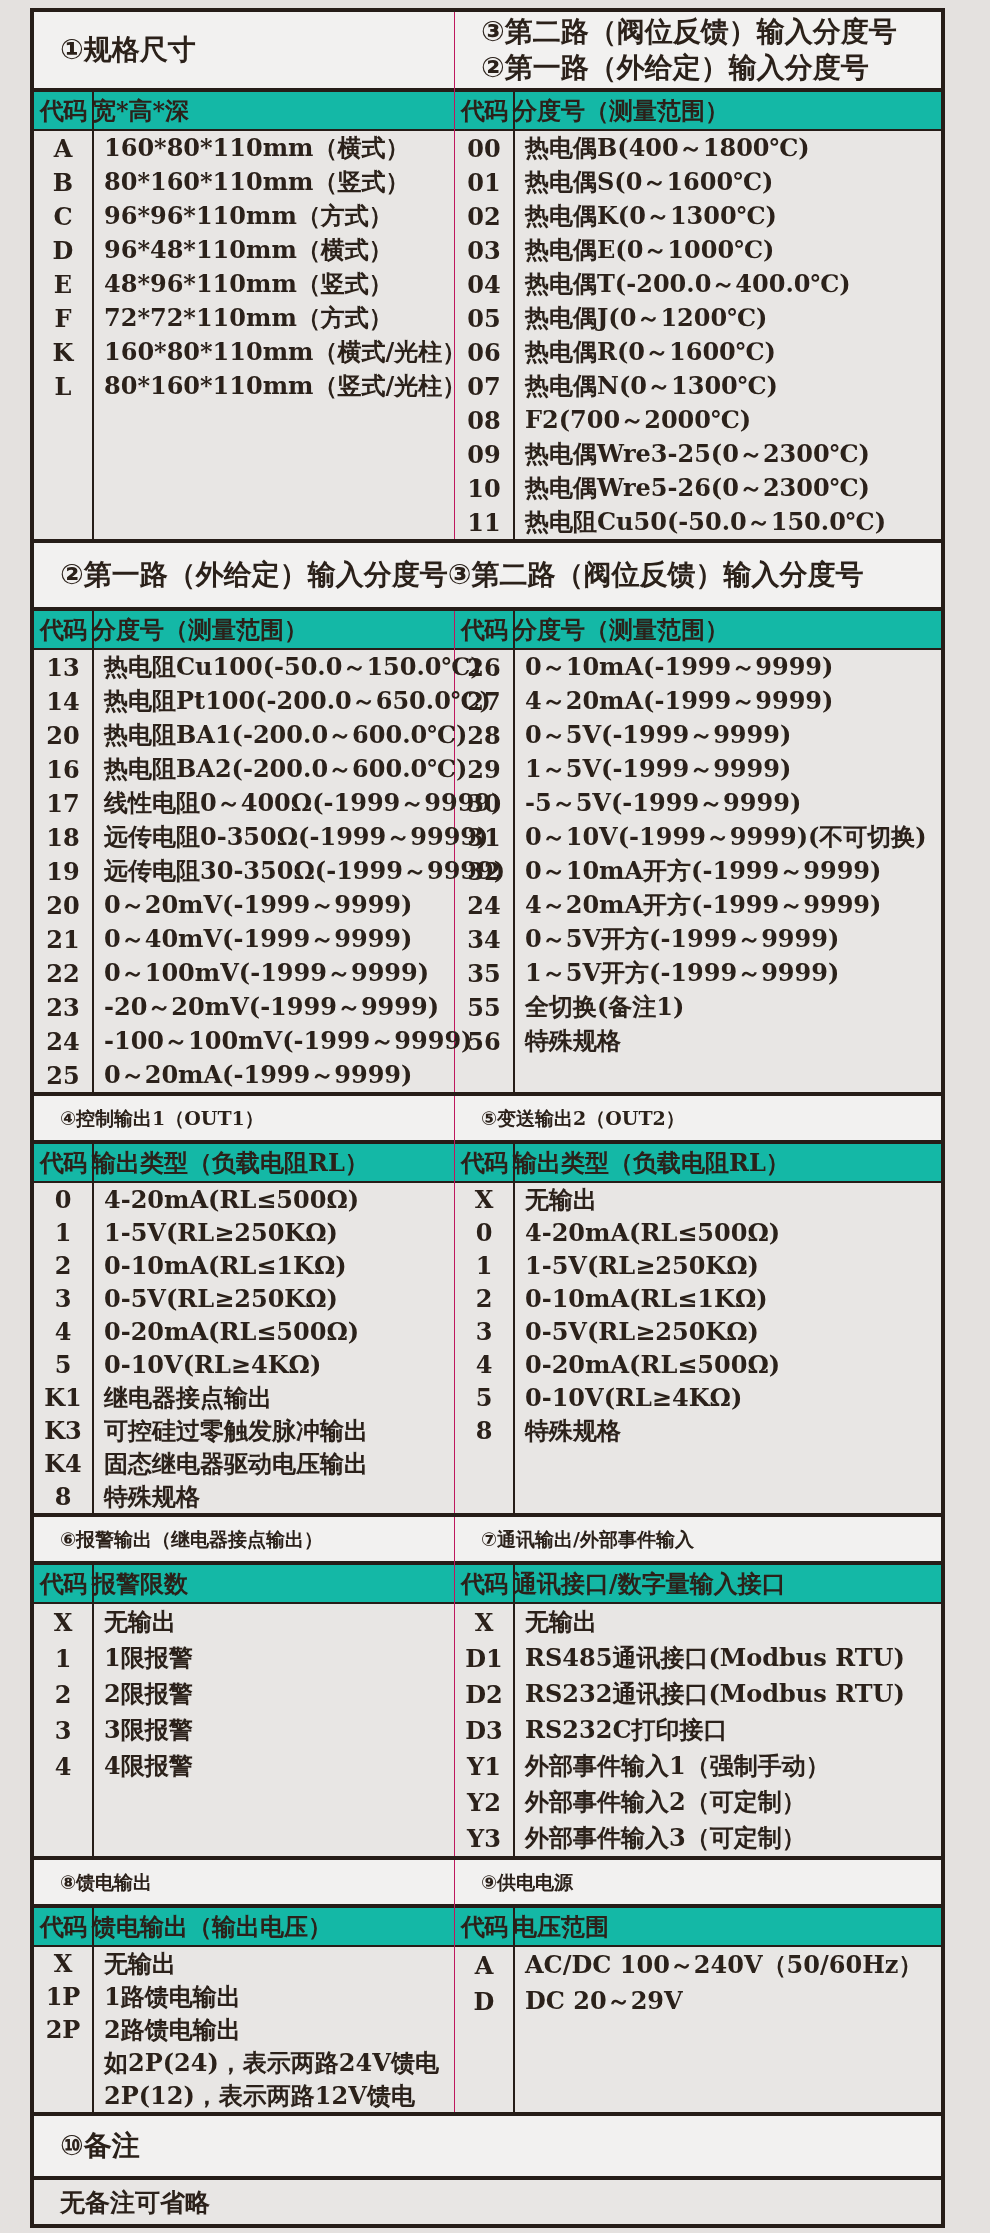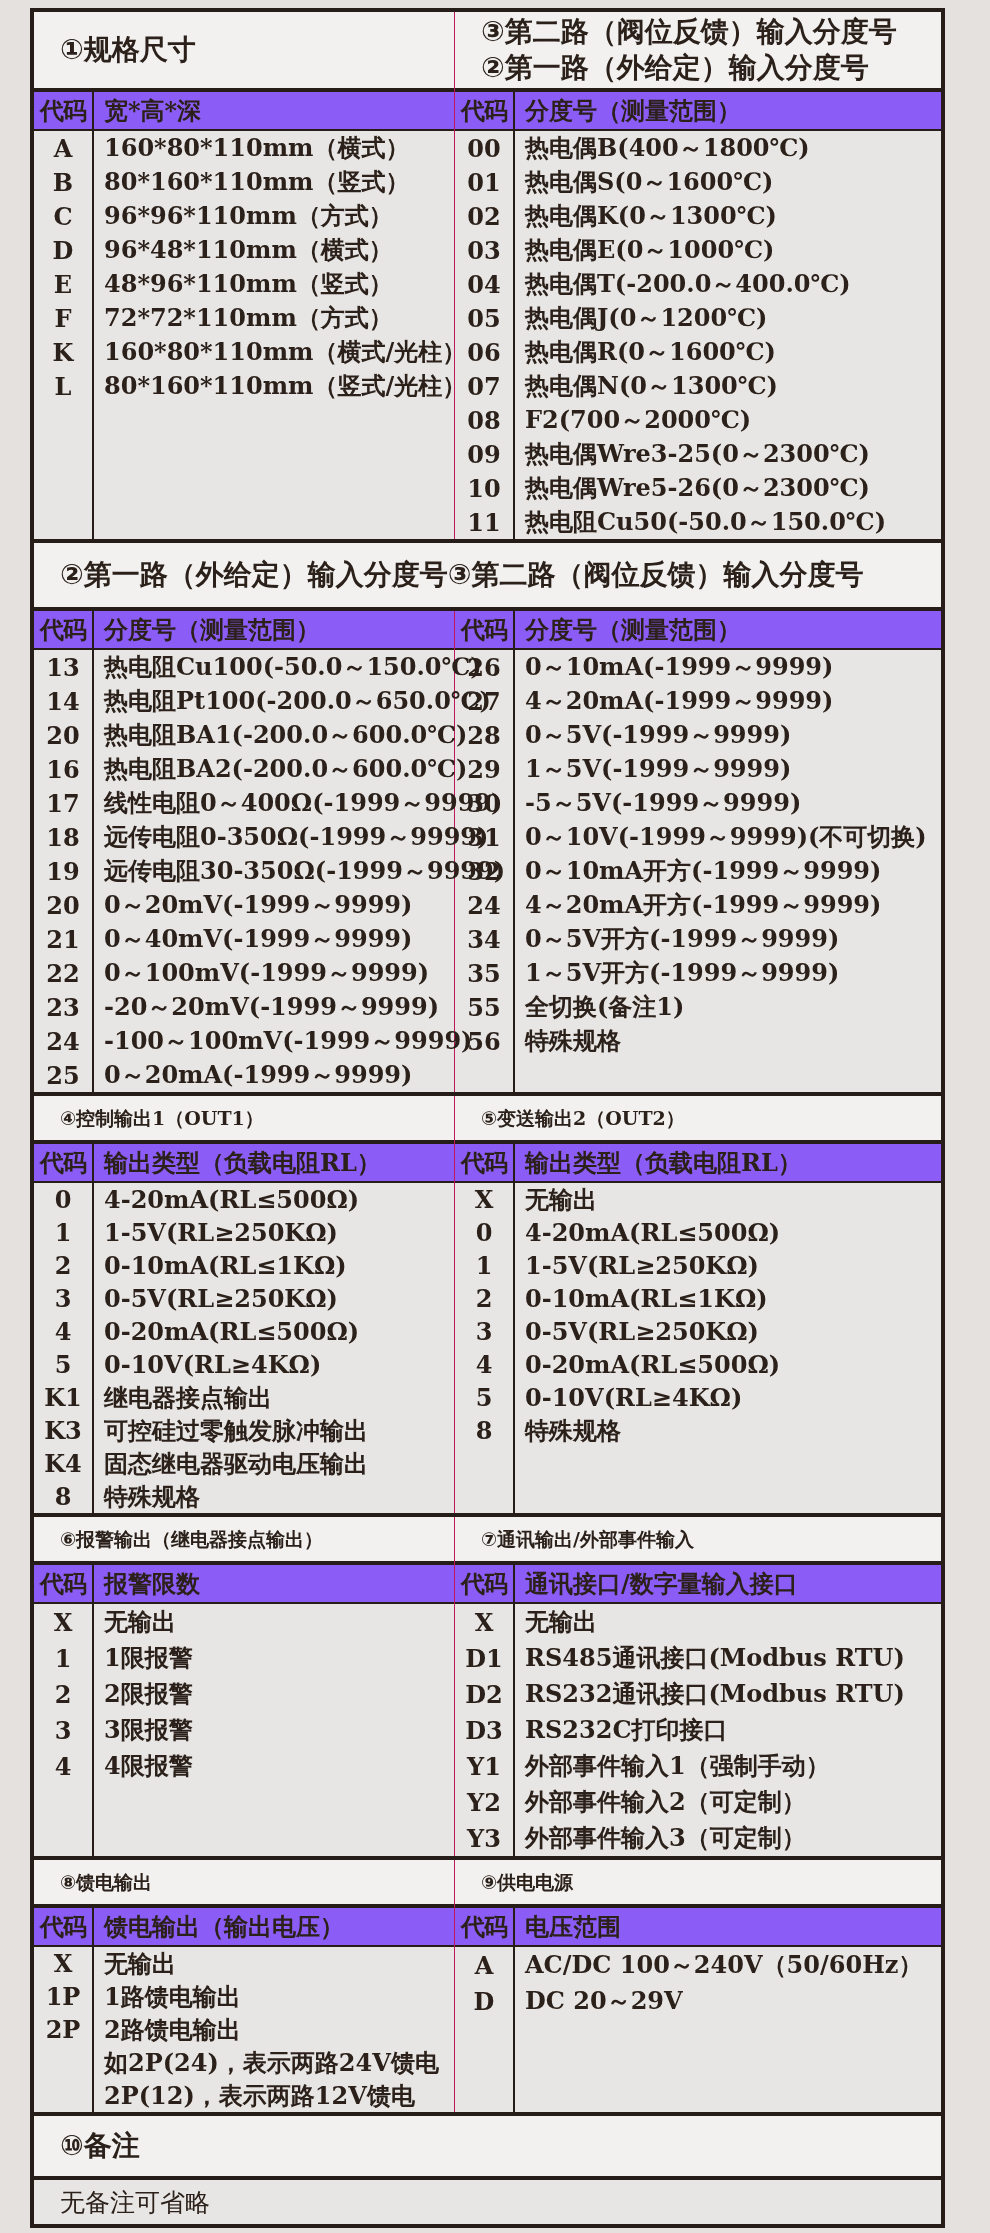--- a/index.html
+++ b/index.html
@@ -22,37 +22,37 @@
     background:#f2f1f0;font-weight:bold;font-size:28px;line-height:1.3;
     display:flex;flex-direction:column;justify-content:center;
     padding-left:26px;border-bottom:4px solid #261d18;
   }
   .title.h76{height:76px}
   .title.h44{height:44px;font-size:19px}
   .title.h52{height:64px;border-bottom:none}
   .title.h46{height:60px;border-bottom:none}
   .colhead{
     position:relative;height:37px;display:flex;align-items:center;
-    font-weight:bold;font-size:24px;background:#8b5cf6;
+    font-weight:bold;font-size:24px;background:#14b8a6;
     border-bottom:2px solid #261d18;flex:none;
   }
   .colhead::before{content:"";position:absolute;left:58px;top:0;bottom:0;width:2px;background:#261d18}
   .colhead .hcode{width:58px;text-align:center;flex:none;letter-spacing:-1px}
-  .colhead .hdesc{padding-left:12px;white-space:nowrap}
+  .colhead .hdesc{white-space:nowrap}
   .rows{position:relative;flex:1}
   .rows::before{content:"";position:absolute;left:58px;top:0;bottom:0;width:2px;background:#261d18}
   .trow{display:flex;align-items:center;font-weight:bold;font-size:24px}
   .rows.rh34 .trow{min-height:34px}
   .rows.rh33 .trow{min-height:33px}
   .rows.rh36 .trow{min-height:36px}
   .tcode{width:58px;text-align:center;flex:none}
   .tdesc{padding-left:12px;white-space:nowrap}
   .note-row{
     height:44px;display:flex;align-items:center;padding-left:26px;
-    font-weight:normal;font-size:25px;background:#e8e6e4;
+    font-weight:bold;font-size:25px;background:#e8e6e4;
   }
 </style>
 </head>
 <body>
 
 <div class="sheet">
 
   <div class="band first">
     <div class="panel left">
       <div class="title h76">

